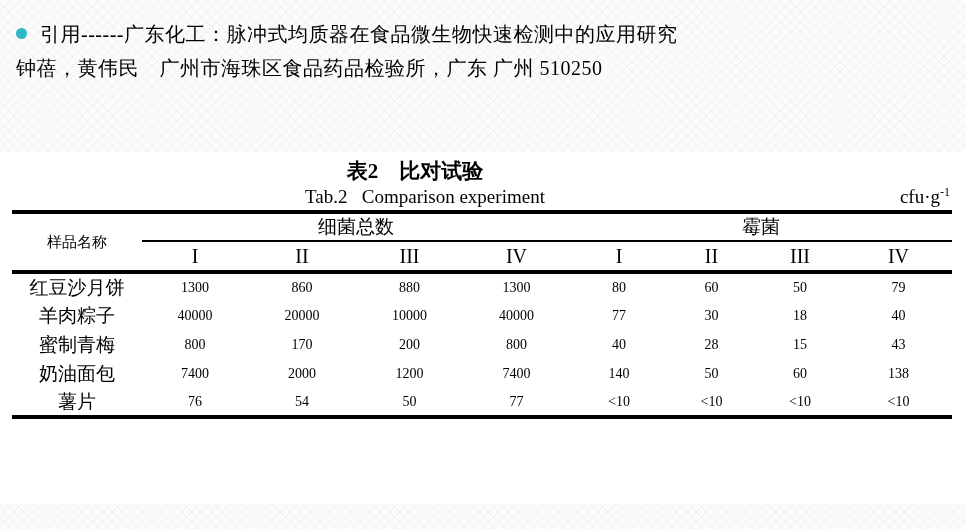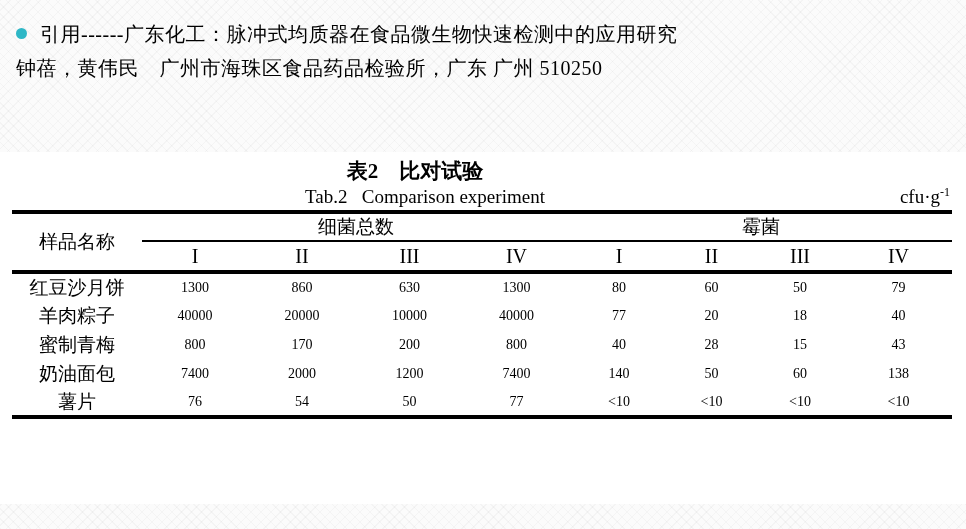--- a/index.html
+++ b/index.html
@@ -44,21 +44,21 @@
     border-collapse:collapse; table-layout:fixed;
     border-top:4px solid #000; border-bottom:4px solid #000;
     font-size:19px;
   }
   table.cmp th, table.cmp td {
     padding:0; text-align:center; vertical-align:middle;
     font-weight:normal; overflow:visible; white-space:nowrap;
   }
   tr.grouphead th { height:26px; }
   th.group { border-bottom:2px solid #000; }
-  th.sample { border-bottom:4px solid #000; font-size:19px;font-family:Liberation Mono, monospace; }
+  th.sample { border-bottom:4px solid #000; font-size:15px;font-family:Liberation Mono, monospace; }
   tr.subhead th { height:28px; border-bottom:4px solid #000; font-size:20px; }
   table.cmp tbody tr { height:29px; }
   td.rowlabel { font-size:19px; }
   td.num { font-weight:bold; font-size:14px; }
   
   .notes { margin:5px 0 0 12px; font-size:19px; line-height:24px; }
 </style>
 </head>
 <body>
 
@@ -109,35 +109,35 @@
           <th>II</th>
           <th>III</th>
           <th>IV</th>
         </tr>
       </thead>
       <tbody>
         <tr>
           <td class="rowlabel">红豆沙月饼</td>
           <td class="num">1300</td>
           <td class="num">860</td>
-          <td class="num">630</td>
+          <td class="num">880</td>
           <td class="num">1300</td>
           <td class="num">80</td>
           <td class="num">60</td>
           <td class="num">50</td>
           <td class="num">79</td>
         </tr>
         <tr>
           <td class="rowlabel">羊肉粽子</td>
           <td class="num">40000</td>
           <td class="num">20000</td>
           <td class="num">10000</td>
           <td class="num">40000</td>
           <td class="num">77</td>
-          <td class="num">20</td>
+          <td class="num">30</td>
           <td class="num">18</td>
           <td class="num">40</td>
         </tr>
         <tr>
           <td class="rowlabel">蜜制青梅</td>
           <td class="num">800</td>
           <td class="num">170</td>
           <td class="num">200</td>
           <td class="num">800</td>
           <td class="num">40</td>

